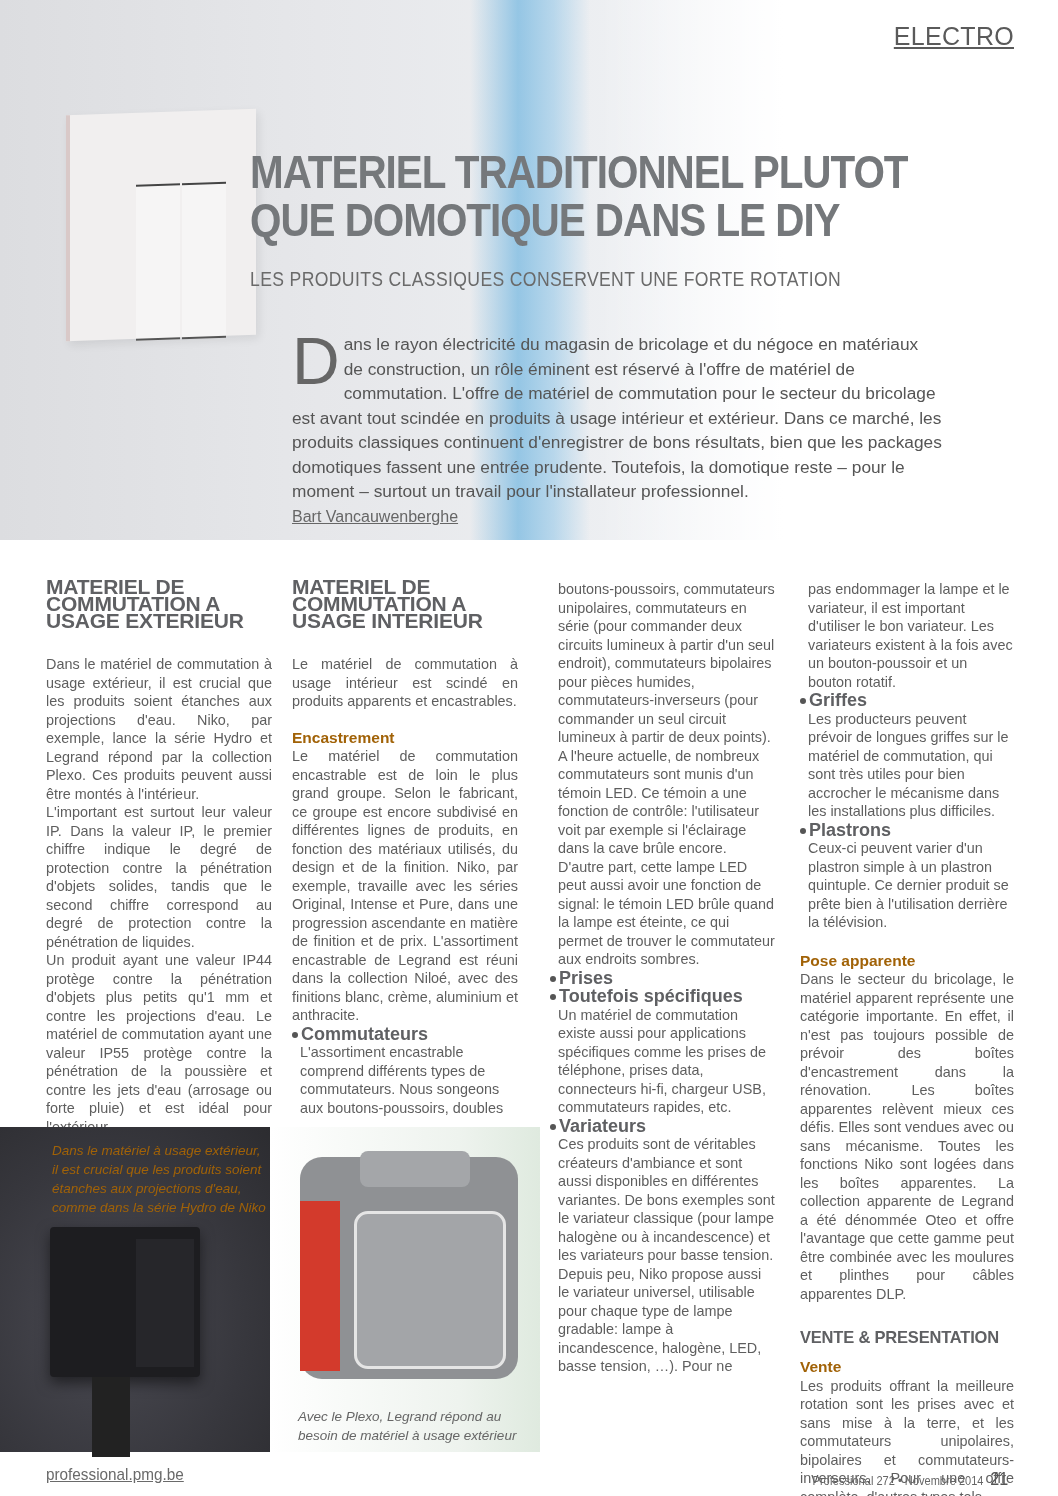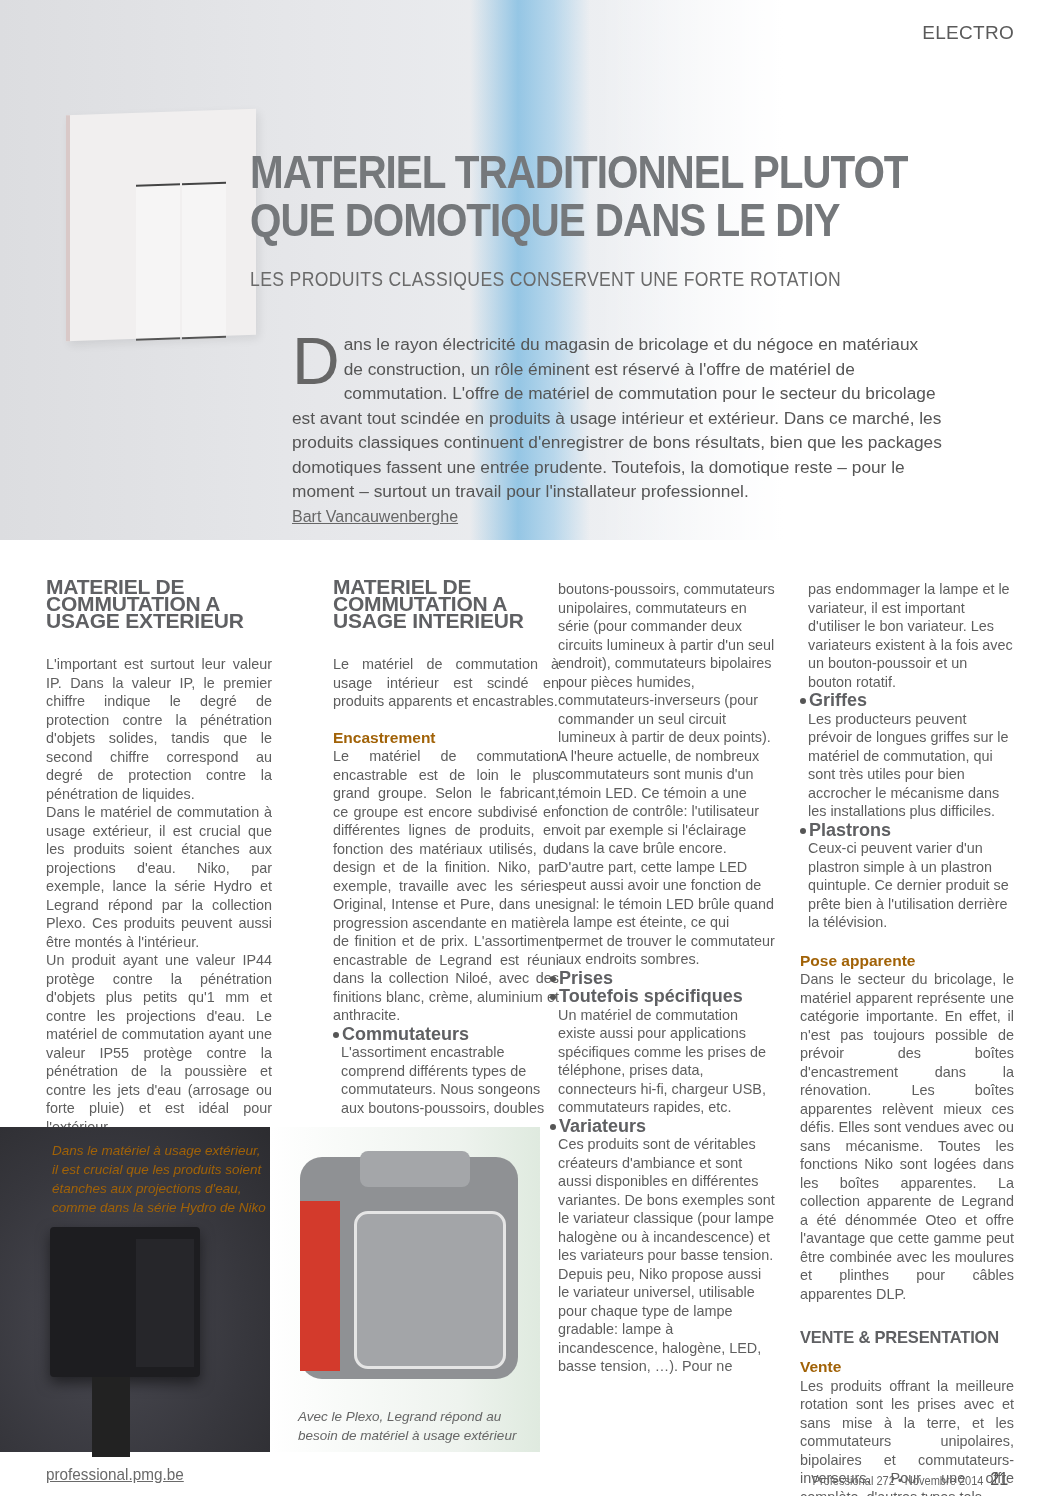--- a/index.html
+++ b/index.html
@@ -8,32 +8,32 @@
   .hero{position:absolute;left:0;top:0;width:1058px;height:540px;overflow:hidden;
         background:linear-gradient(90deg,#dcdde0 0%,#e6e7ea 30%,#eceef1 55%,#f7f8fa 80%,#fff 100%);}
   .hero-blue{position:absolute;left:470px;top:0;width:120px;height:540px;
              background:linear-gradient(90deg,rgba(178,214,236,0) 0%,rgba(120,185,225,.75) 40%,rgba(150,200,232,.6) 70%,rgba(220,235,245,0) 100%);}
   .hero-fade{position:absolute;left:600px;top:0;width:458px;height:540px;
              background:linear-gradient(90deg,rgba(255,255,255,0),#fff 40%);}
   .switch-plate{position:absolute;left:66px;top:112px;width:186px;height:226px;background:#f1efef;
                 border-left:4px solid #d9c9c8;box-shadow:3px 4px 10px rgba(0,0,0,.08);transform:skewY(-2deg);}
   .switch-rocker{position:absolute;left:66px;top:72px;width:44px;height:152px;background:#f6f5f5;border-top:2px solid #444;border-bottom:2px solid #555;}
   .switch-rocker.r2{left:112px;}
-  .section-tag{position:absolute;right:44px;top:22px;font-size:19px;color:#5a5a5a;letter-spacing:.3px;}
+  .section-tag{position:absolute;right:44px;top:22px;font-size:25px;color:#5a5a5a;text-decoration:underline;letter-spacing:.3px;}
   .title{position:absolute;left:250px;top:148px;margin:0;font-size:47px;line-height:48px;font-weight:bold;color:#75787b;
          letter-spacing:-1.2px;transform:scaleX(.86);transform-origin:left top;width:820px;}
   .subtitle{position:absolute;left:250px;top:268px;font-size:20px;color:#6a6a6a;letter-spacing:.4px;
             transform:scaleX(.88);transform-origin:left top;white-space:nowrap;}
   .lead{position:absolute;left:292px;top:332px;width:650px;font-size:17.3px;line-height:24.5px;color:#555;}
   .dropcap{float:left;font-size:66px;line-height:54px;margin:2px 4px 0 0;color:#666;}
   .byline{position:absolute;left:292px;top:508px;font-size:16px;color:#666;text-decoration:underline;}
   .col{position:absolute;top:578px;width:226px;font-size:14.4px;line-height:18.5px;color:#5e5e5e;}
   .col p{margin:0;}
   .j{text-align:justify;}
-  .c1{left:46px;} .c2{left:292px;margin-left:41px;} .c3{left:550px;width:226px;top:580px;} .c4{left:800px;top:580px;width:214px;}
+  .c1{left:46px;} .c2{left:292px;} .c3{left:550px;width:226px;top:580px;} .c4{left:800px;top:580px;width:214px;}
   .h-sec{font-weight:bold;font-size:21px;line-height:17px;color:#5f6063;margin:0 0 26px 0;text-transform:uppercase;letter-spacing:-.2px;}
   .h-sub{font-weight:bold;font-size:15.5px;color:#a16207;margin:18px 0 0 0;}
   .bullet{font-weight:bold;font-size:18px;color:#5f6063;margin-top:0;}
   .bullet .dot{display:inline-block;width:6px;height:6px;border-radius:50%;background:#555;margin:0 3px 2px -8px;}
   .ind{padding-left:8px;}
   .photo1{position:absolute;left:0;top:1127px;width:270px;height:325px;
           background:radial-gradient(ellipse at 40% 60%,#4a4a52 0%,#37373d 60%,#2c2c30 100%);}
   .niko-box{position:absolute;left:50px;top:100px;width:150px;height:150px;background:#1d1d20;border-radius:4px;box-shadow:0 6px 14px rgba(0,0,0,.5);}
   .niko-face{position:absolute;left:86px;top:12px;width:58px;height:128px;background:#26262a;}
   .niko-cable{position:absolute;left:92px;top:250px;width:38px;height:80px;background:#222;}
@@ -69,22 +69,22 @@
 </h1>
 <div class="subtitle">LES PRODUITS CLASSIQUES CONSERVENT UNE FORTE ROTATION</div>
 
 <div class="lead">
   <span class="dropcap">D</span><span>ans le rayon électricité du magasin de bricolage et du négoce en matériaux de construction, un rôle éminent est réservé à l'offre de matériel de commutation. L'offre de matériel de commutation pour le secteur du bricolage est avant tout scindée en produits à usage intérieur et extérieur. Dans ce marché, les produits classiques continuent d'enregistrer de bons résultats, bien que les packages domotiques fassent une entrée prudente. Toutefois, la domotique reste – pour le moment – surtout un travail pour l'installateur professionnel.</span>
 </div>
 <div class="byline">Bart Vancauwenberghe</div>
 
 <div class="col c1">
   <div class="h-sec">MATERIEL DE COMMUTATION A USAGE EXTERIEUR</div>
+  <p class="j">Dans le matériel de commutation à usage extérieur, il est crucial que les produits soient étanches aux projections d'eau. Niko, par exemple, lance la série Hydro et Legrand répond par la collection Plexo. Ces produits peuvent aussi être montés à l'intérieur.</p>
   <p class="j">L'important est surtout leur valeur IP. Dans la valeur IP, le premier chiffre indique le degré de protection contre la pénétration d'objets solides, tandis que le second chiffre correspond au degré de protection contre la pénétration de liquides.</p>
-  <p class="j">Dans le matériel de commutation à usage extérieur, il est crucial que les produits soient étanches aux projections d'eau. Niko, par exemple, lance la série Hydro et Legrand répond par la collection Plexo. Ces produits peuvent aussi être montés à l'intérieur.</p>
   <p class="j">Un produit ayant une valeur IP44 protège contre la pénétration d'objets plus petits qu'1 mm et contre les projections d'eau. Le matériel de commutation ayant une valeur IP55 protège contre la pénétration de la poussière et contre les jets d'eau (arrosage ou forte pluie) et est idéal pour l'extérieur.</p>
 </div>
 
 <div class="col c2">
   <div class="h-sec">MATERIEL DE COMMUTATION A USAGE INTERIEUR</div>
   <p class="j">Le matériel de commutation à usage intérieur est scindé en produits apparents et encastrables.</p>
   <div class="h-sub">Encastrement</div>
   <p class="j">Le matériel de commutation encastrable est de loin le plus grand groupe. Selon le fabricant, ce groupe est encore subdivisé en différentes lignes de produits, en fonction des matériaux utilisés, du design et de la finition. Niko, par exemple, travaille avec les séries Original, Intense et Pure, dans une progression ascendante en matière de finition et de prix. L'assortiment encastrable de Legrand est réuni dans la collection Niloé, avec des finitions blanc, crème, aluminium et anthracite.</p>
   <div class="bullet ind"><span class="dot"></span><span>Commutateurs</span></div>
   <p class="ind">L'assortiment encastrable comprend différents types de commutateurs. Nous songeons aux boutons-poussoirs, doubles</p>

